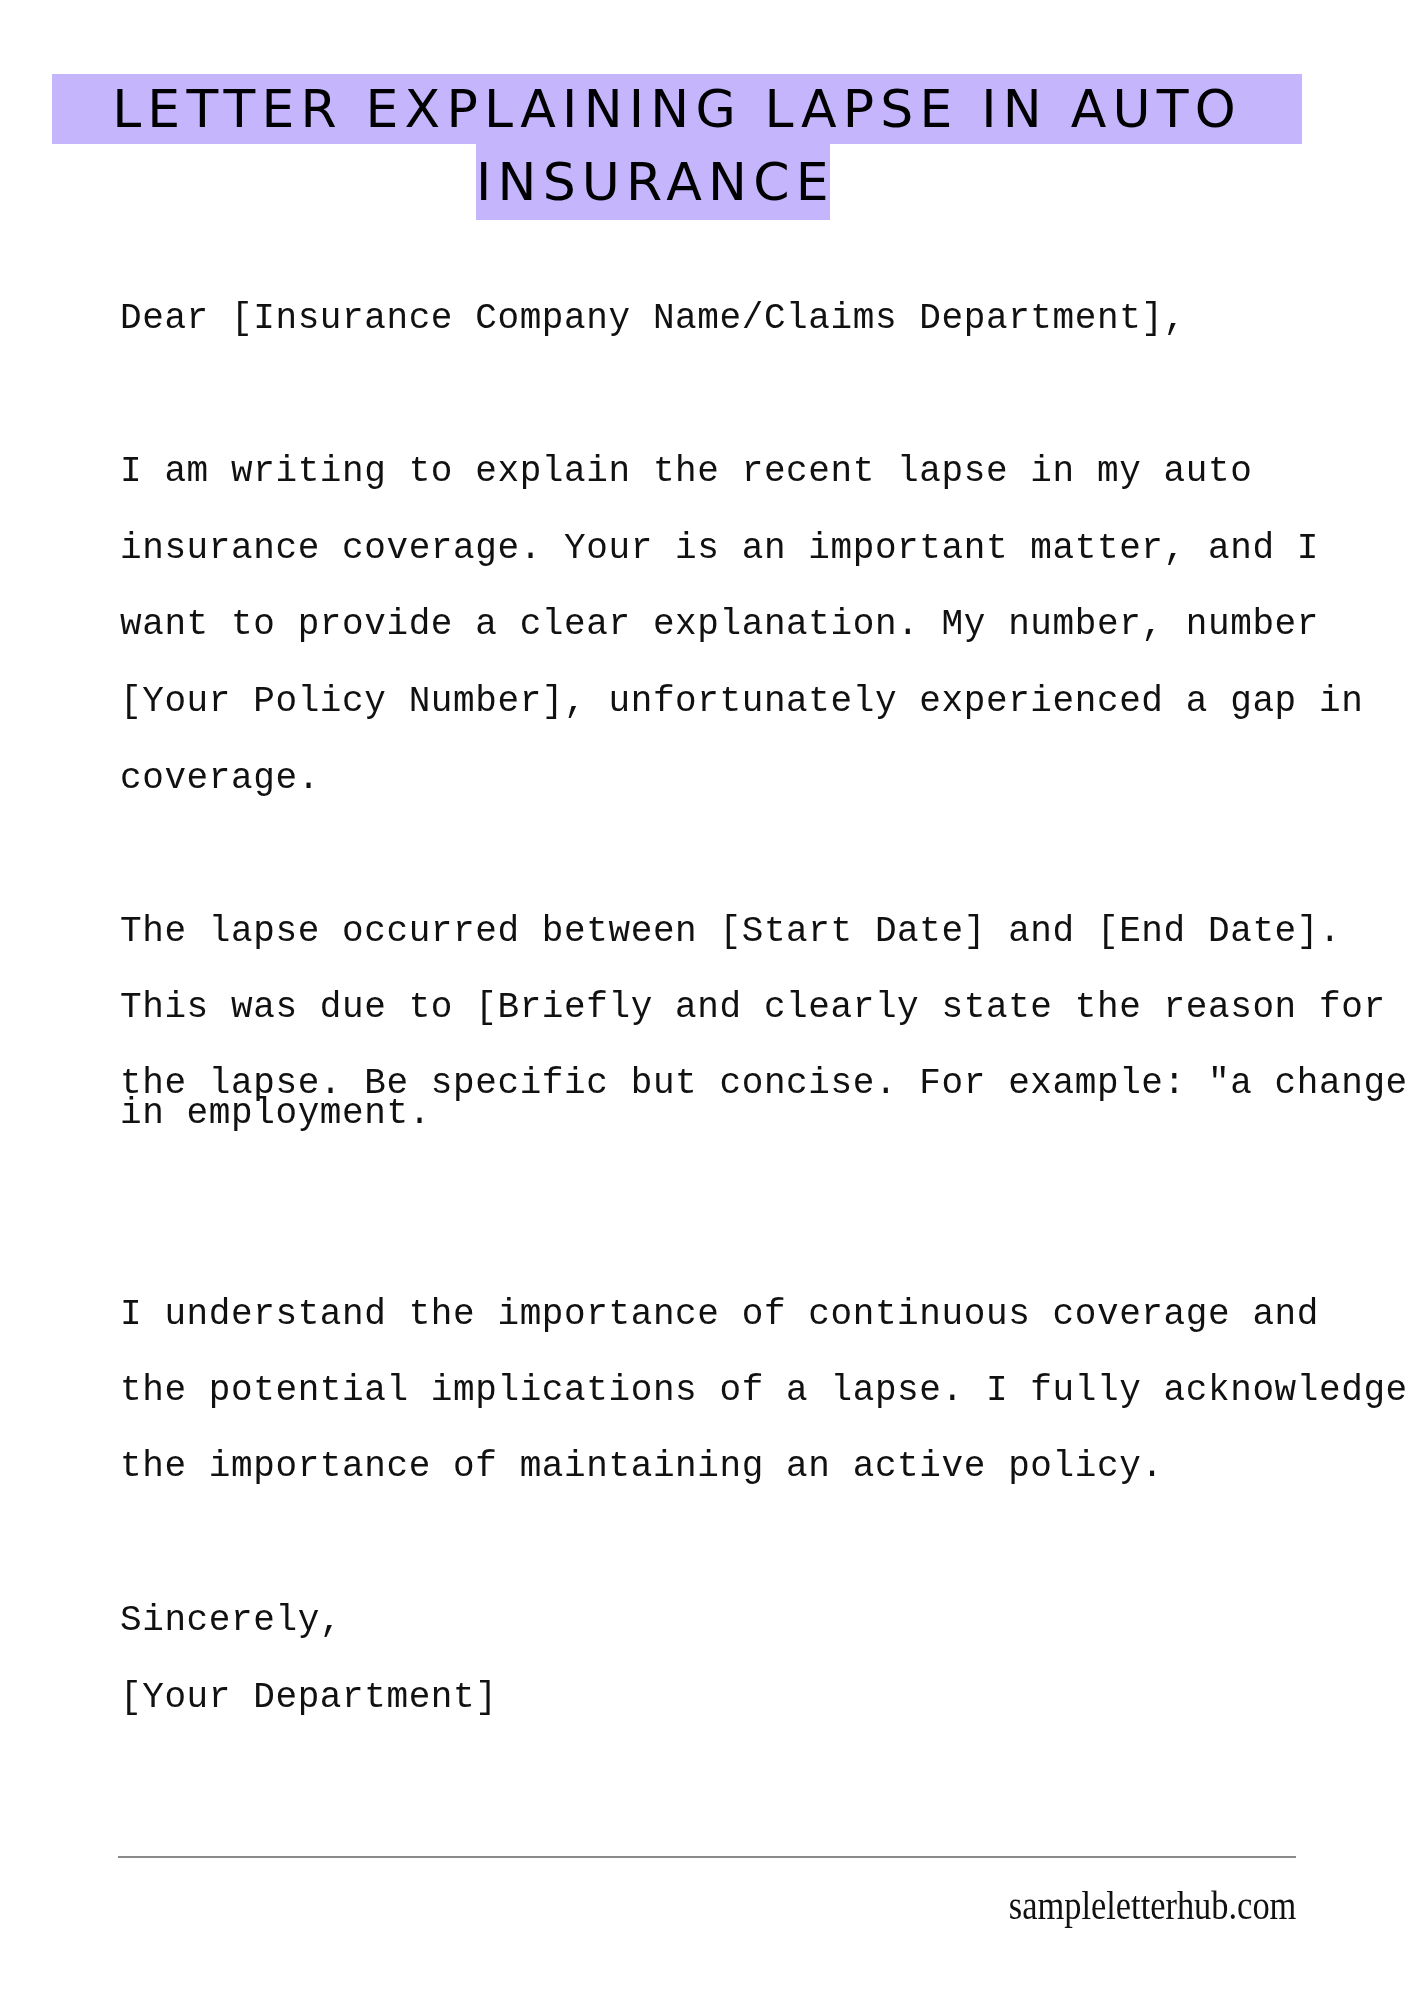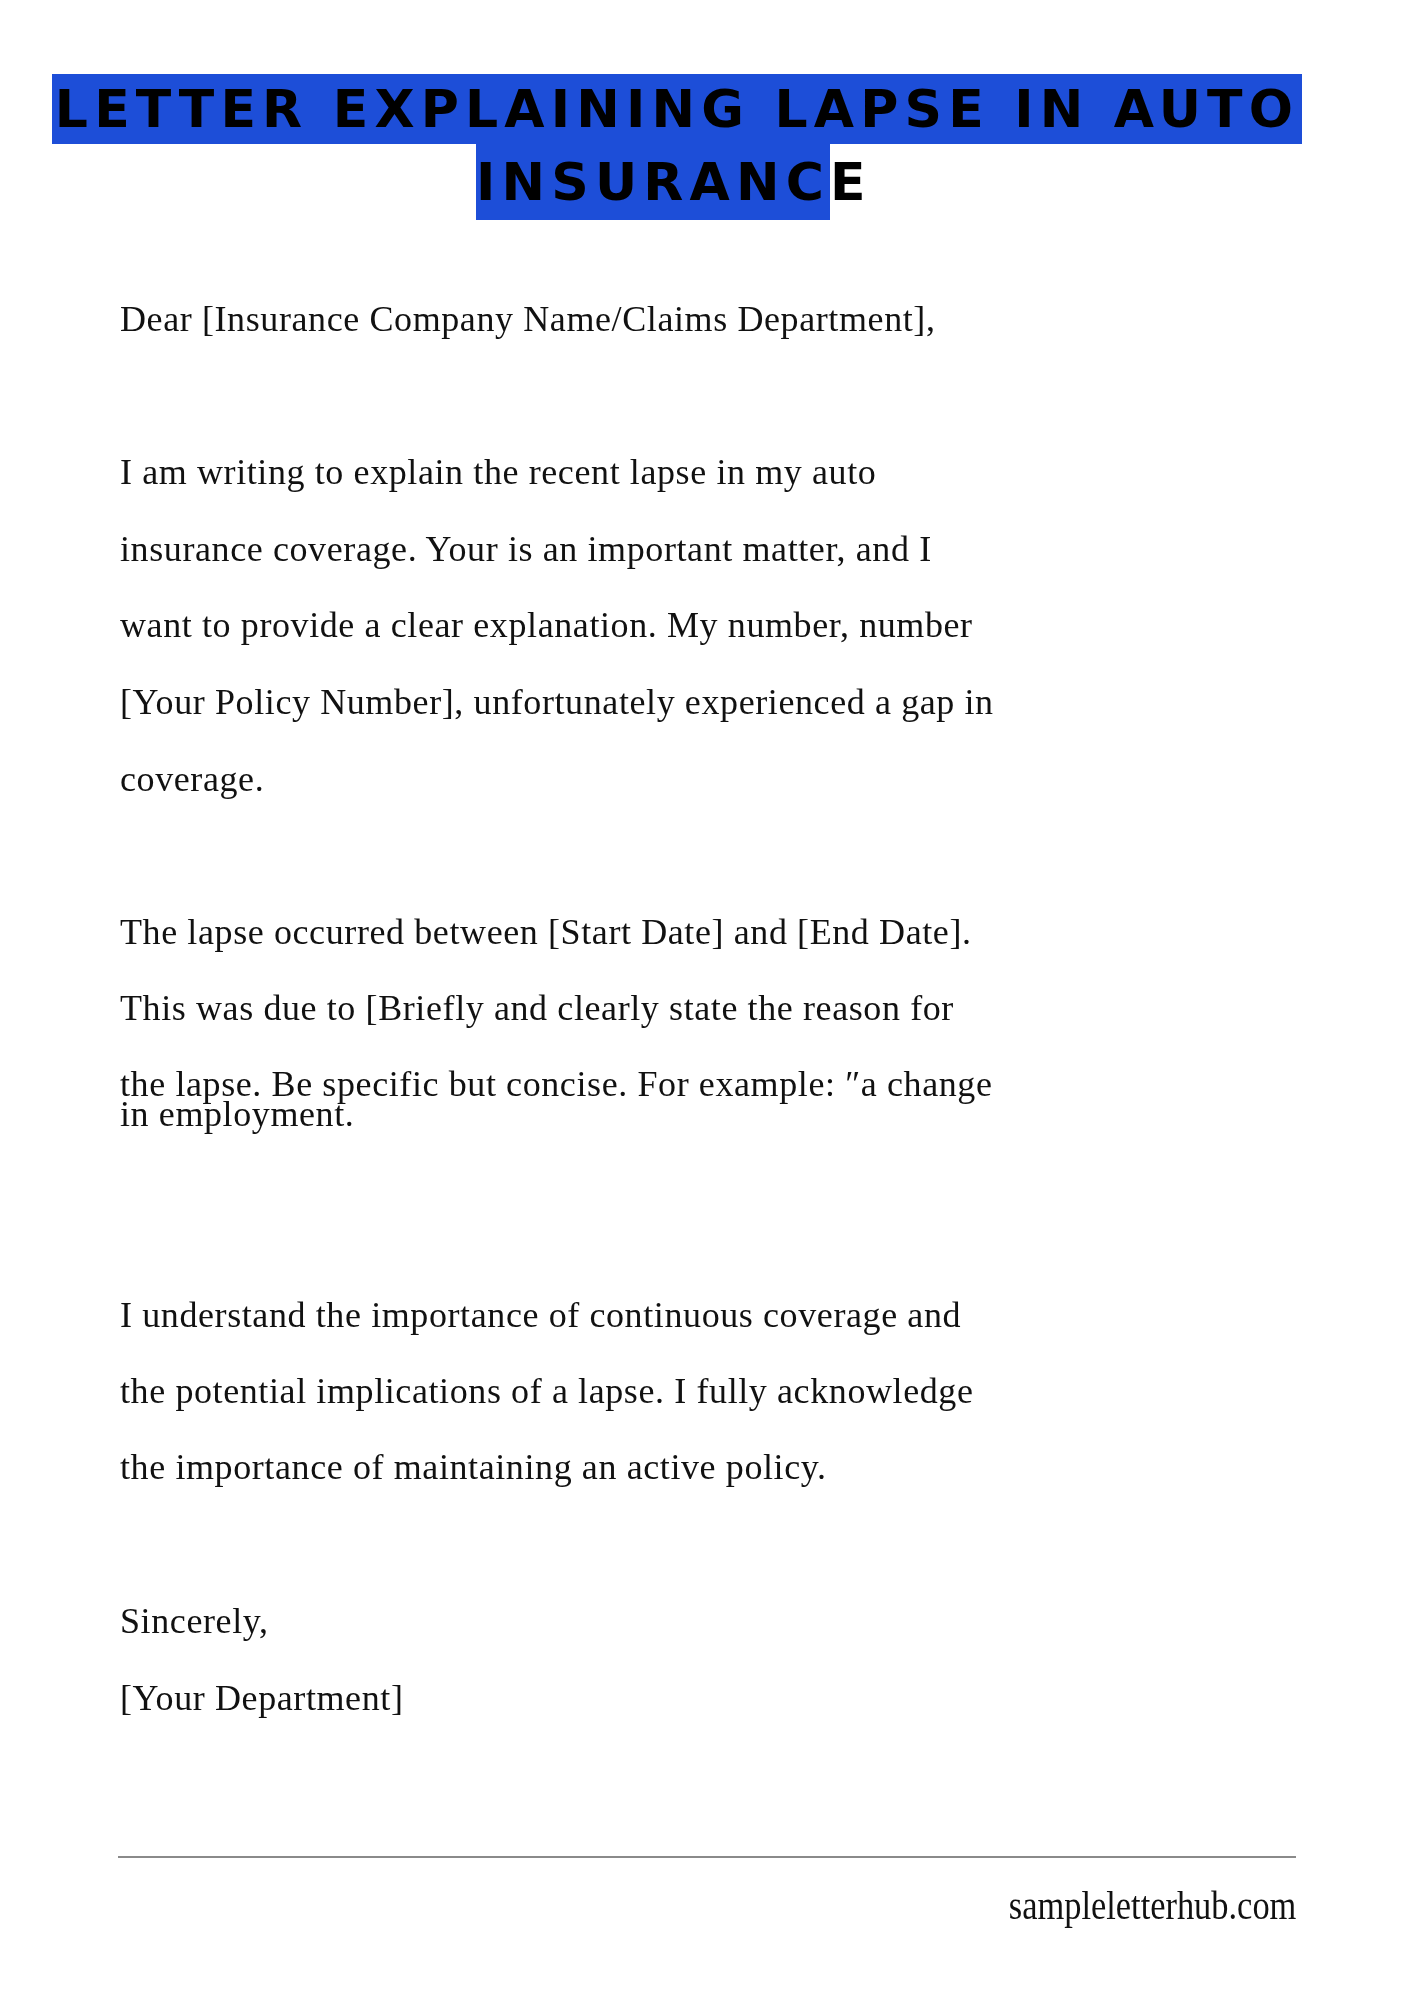--- a/index.html
+++ b/index.html
@@ -10,23 +10,23 @@
     body {
       width: 1414px;
       height: 2000px;
       position: relative;
       overflow: hidden;
       font-family: "DejaVu Sans", sans-serif;
       color: #111111;
     }
     .title-line {
       position: absolute;
-      background: #1d4ed8;
+      background: #c4b5fd;
       font-family: "DejaVu Sans", sans-serif;
-      font-weight: bold;
+      font-weight: normal;
       font-size: 52px;
       letter-spacing: 6.2px;
       color: #000000;
       white-space: nowrap;
       line-height: 70px;
       height: 70px;
       text-align: center;
       box-sizing: border-box;
     }
     #title-line-1 {
@@ -39,21 +39,21 @@
       left: 476px;
       top: 144px;
       width: 354px;
       height: 76px;
       line-height: 76px;
     }
     .body-line {
       position: absolute;
       left: 120px;
       white-space: nowrap;
-      font-family: Liberation Serif, serif;
+      font-family: Liberation Mono, monospace;
       font-size: 36px;
       letter-spacing: 0.6px;
       line-height: 44px;
       color: #111111;
       text-align: right;
     }
     .divider {
       position: absolute;
       left: 118px;
       top: 1856px;

